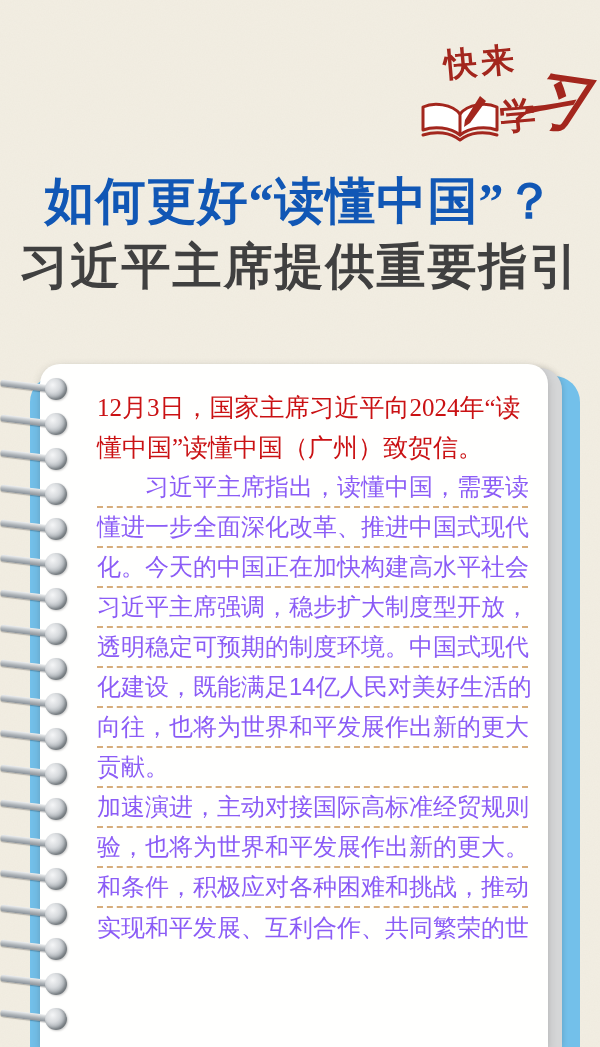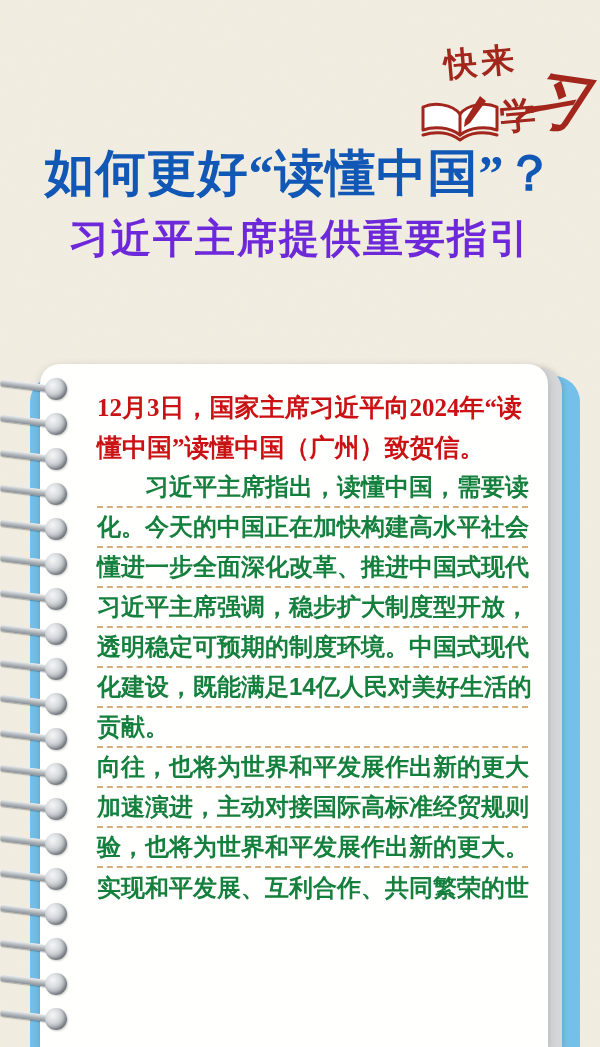--- a/index.html
+++ b/index.html
@@ -14,48 +14,48 @@
   .logo{position:absolute;top:40px;right:14px;width:164px;height:104px;color:#a3261d;z-index:3;}
   .logo-word1{position:absolute;left:22px;top:0px;font-size:33px;font-weight:bold;letter-spacing:4px;
     transform:rotate(-5deg);font-family:"Liberation Serif","DejaVu Serif",serif;}
   .logo-word2{position:absolute;left:78px;top:52px;font-size:36px;font-weight:bold;
     transform:rotate(-5deg);font-family:"Liberation Serif","DejaVu Serif",serif;}
   .logo-word3{position:absolute;right:0px;top:18px;font-size:62px;font-weight:bold;font-style:italic;
     transform:skewX(-14deg) rotate(8deg);font-family:"Liberation Serif","DejaVu Serif",serif;}
   .logo-book{position:absolute;left:-4px;top:54px;}
 
   
-  .title-block{position:absolute;top:140px;left:0;right:0;text-align:center;z-index:3;
+  .title-block{position:absolute;top:168px;left:0;right:0;text-align:center;z-index:3;
     font-family:"Liberation Serif","DejaVu Serif",serif;font-weight:bold;}
   .title-line1{font-size:50px;line-height:66px;color:#1157b5;letter-spacing:1px;}
-  .title-line2{font-size:40px;line-height:66px;color:#6d28d9;letter-spacing:2px;}
+  .title-line2{font-size:49px;line-height:66px;color:#404040;letter-spacing:2px;}
 
   
   .cover{position:absolute;left:30px;top:376px;width:550px;height:671px;
     background:#73c0ea;border-radius:26px 26px 0 0;z-index:2;}
   .page-edge{position:absolute;left:46px;top:368px;width:516px;height:679px;
     background:#d5d6d7;border-radius:22px 22px 0 0;box-shadow:0 0 6px rgba(0,0,0,.18);z-index:3;}
   .page{position:absolute;left:40px;top:364px;width:508px;height:683px;
     background:#fffffe;border-radius:20px 20px 0 0;box-shadow:0 3px 8px rgba(60,60,60,.25);z-index:4;}
 
   .rings{position:absolute;left:0;top:0;width:84px;height:1047px;z-index:6;}
   .ring{position:absolute;left:0;width:80px;height:26px;}
   .ring .wire{position:absolute;left:0;top:9px;width:56px;height:7px;border-radius:4px;
     background:linear-gradient(#eef0f1,#aab0b5 60%,#899097);
     transform:rotate(7deg);transform-origin:100% 50%;box-shadow:0 1px 1px rgba(0,0,0,.25);}
   .ring .ball{position:absolute;left:45px;top:1px;width:22px;height:22px;border-radius:50%;
     background:radial-gradient(circle at 35% 32%, #f5f6f7 0%, #d8dbde 35%, #a7adb2 65%, #70777d 100%);
     box-shadow:inset -2px -2px 3px rgba(40,45,50,.35), 1px 1px 2px rgba(0,0,0,.2);}
 
   .content{position:absolute;left:40px;top:388px;width:508px;box-sizing:border-box;
     padding:0 20px 0 57px;z-index:5;}
-  .nline{box-sizing:border-box;height:40px;line-height:40px;font-size:24px;font-weight:bold;
+  .nline{box-sizing:border-box;height:40px;line-height:40px;font-size:24px;font-weight:normal;
     white-space:nowrap;overflow:visible;}
   .nline.red{color:#ca1113;font-size:25px;font-family:"Liberation Serif","DejaVu Serif",serif;}
-  .nline.blue{color:#15803d;font-family:"Liberation Sans","DejaVu Sans",sans-serif;}
+  .nline.blue{color:#8b5cf6;font-family:"Liberation Sans","DejaVu Sans",sans-serif;}
   .nline.ruled{border-bottom:2px dashed #d7ad7c;line-height:38px;}
   .nline.indent{text-indent:48px;}
 </style>
 </head>
 <body>
 
 <div class="canvas">
 
   <svg class="noise" width="600" height="1047" aria-hidden="true">
     <filter id="paperNoise">
@@ -168,25 +168,26 @@
       <div class="ring" style="top: 1007px;">
         <div class="wire"></div>
         <div class="ball"></div>
       </div>
     </div>
 
   <div class="content">
       <div class="nline red">12月3日，国家主席习近平向2024年“读</div>
       <div class="nline red">懂中国”读懂中国（广州）致贺信。</div>
       <div class="nline blue ruled indent">习近平主席指出，读懂中国，需要读</div>
+      <div class="nline blue ruled">懂进一步全面深化改革、推进中国式现代</div>
       <div class="nline blue ruled">化。今天的中国正在加快构建高水平社会</div>
-      <div class="nline blue ruled">懂进一步全面深化改革、推进中国式现代</div>
       <div class="nline blue ruled">习近平主席强调，稳步扩大制度型开放，</div>
       <div class="nline blue ruled">透明稳定可预期的制度环境。中国式现代</div>
       <div class="nline blue ruled">化建设，既能满足14亿人民对美好生活的</div>
+      <div class="nline blue ruled">向往，也将为世界和平发展作出新的更大</div>
       <div class="nline blue ruled">贡献。</div>
-      <div class="nline blue ruled">向往，也将为世界和平发展作出新的更大</div>
       <div class="nline blue ruled">加速演进，主动对接国际高标准经贸规则</div>
       <div class="nline blue ruled">验，也将为世界和平发展作出新的更大。</div>
+      <div class="nline blue ruled">和条件，积极应对各种困难和挑战，推动</div>
       <div class="nline blue">实现和平发展、互利合作、共同繁荣的世</div>
     </div>
 
 </div>
 
 </body></html>

